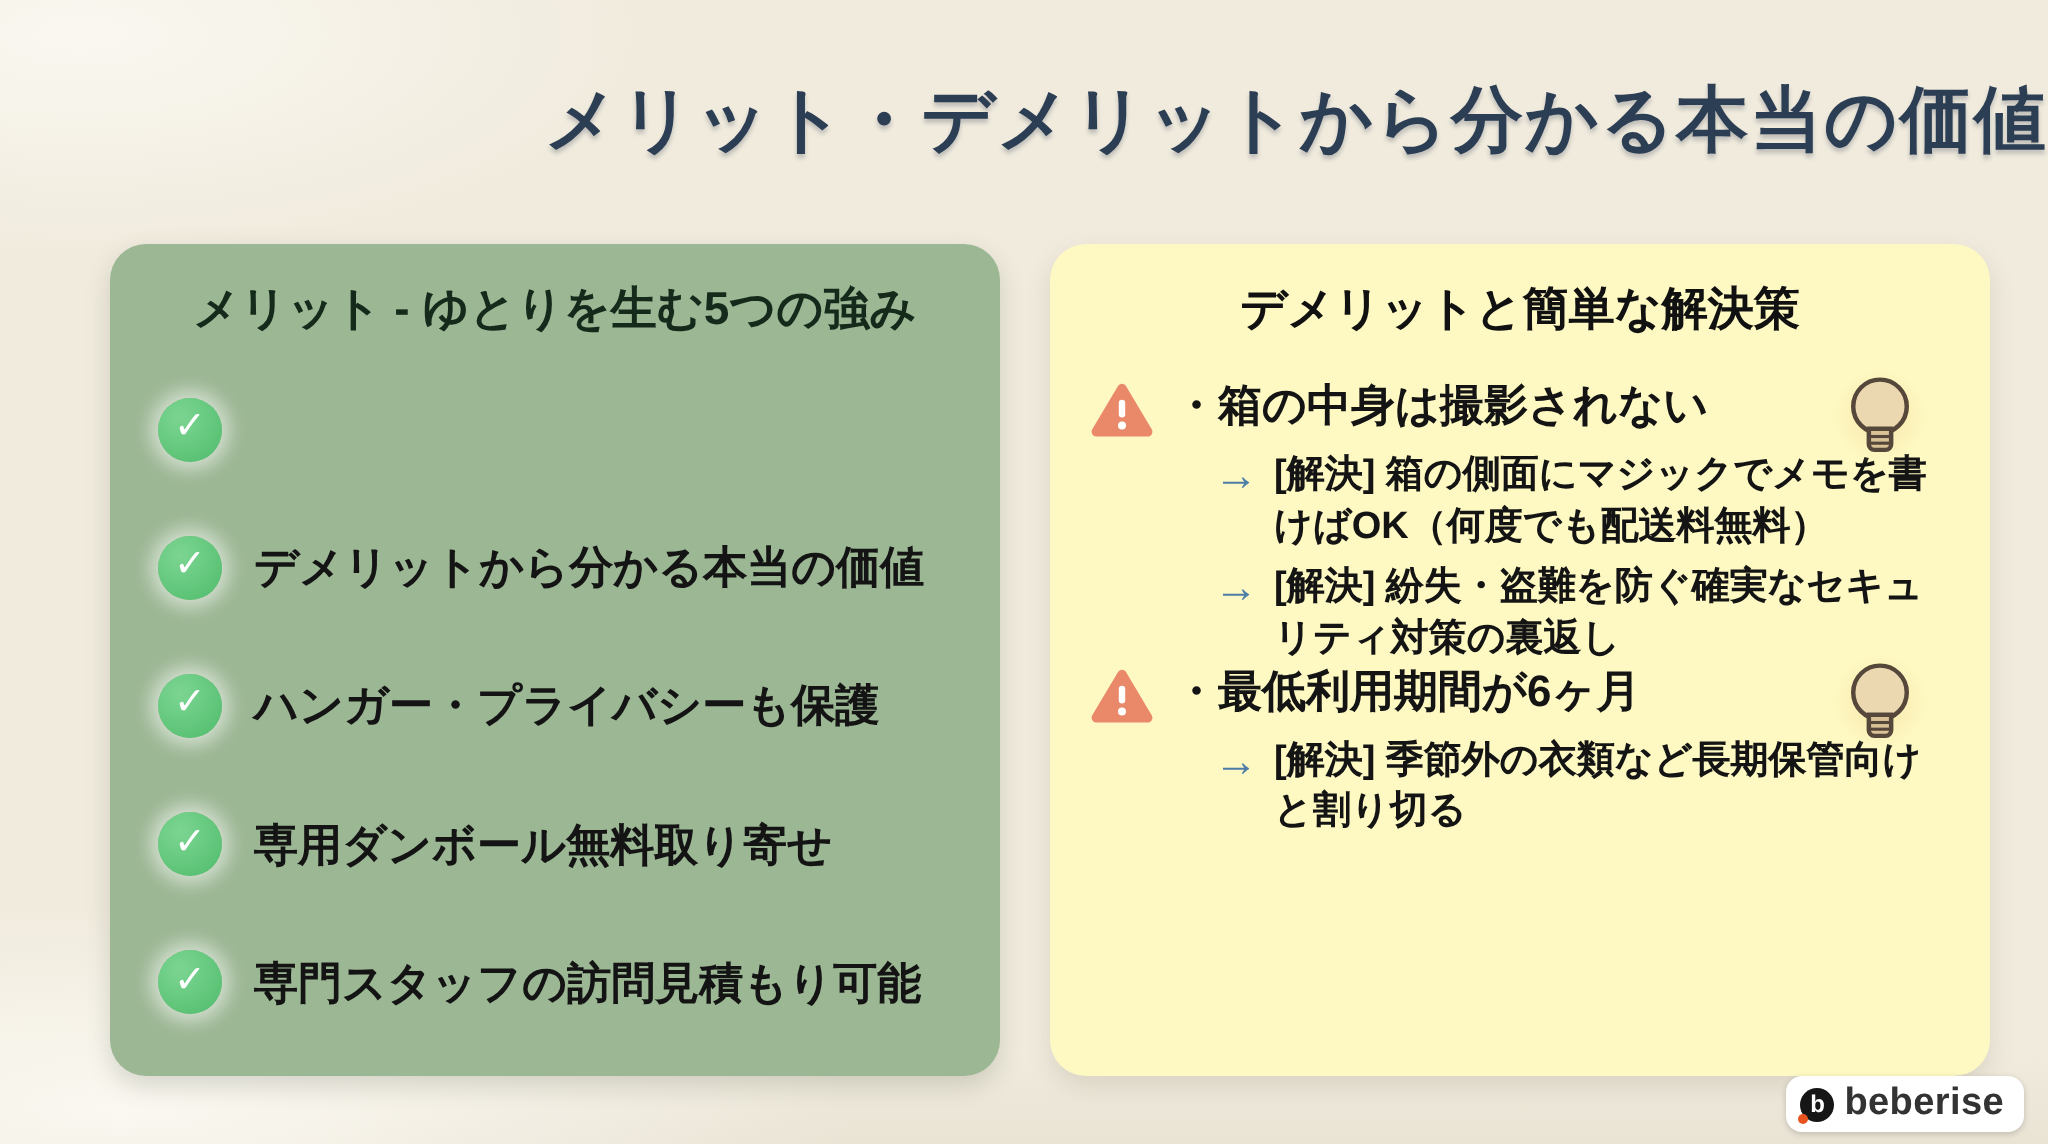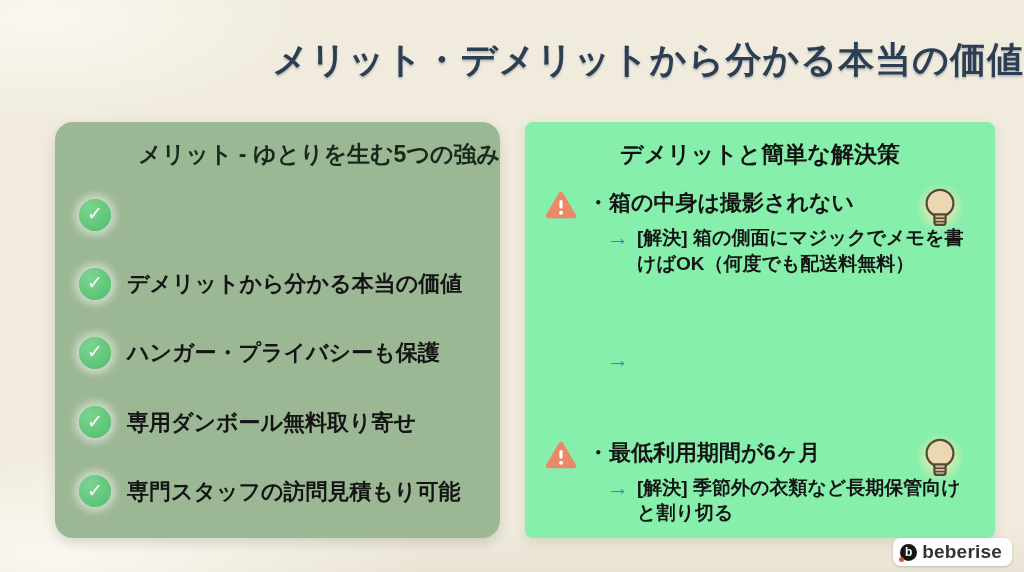--- a/index.html
+++ b/index.html
@@ -17,49 +17,49 @@
     font-size:36px; font-weight:800; color:#2c3e54; letter-spacing:1px;
     text-shadow:0 2px 2px rgba(60,70,90,.28);
   }
   
   .panel-left {
     position:absolute; left:55px; top:122px; width:445px; height:416px;
     background:#9cb794; border-radius:18px;
     box-shadow:0 5px 12px rgba(90,100,80,.22);
   }
   .merits-header {
-    margin-top:17px; text-align:right;
+    margin-top:17px; text-align:center;
     font-size:23px; font-weight:800; color:#152a1b;
   }
   .m-list {
     position:absolute; top:58px; bottom:12px; left:24px; right:14px;
     display:flex; flex-direction:column; justify-content:space-around;
   }
   .m-item { display:flex; align-items:center; gap:16px; }
   .check {
     width:32px; height:32px; border-radius:50%; flex:0 0 32px;
     background:radial-gradient(circle at 35% 30%, #7cd592, #4fbc6b);
     box-shadow:0 0 9px 4px rgba(255,255,255,.55);
     display:flex; align-items:center; justify-content:center;
   }
   .check-glyph { color:#ffffff; font-size:19px; font-weight:900; line-height:1; transform:translateY(-1px); }
   .m-label { font-size:22px; font-weight:800; color:#141414; line-height:1.15; }
   
   .panel-right {
     position:absolute; left:525px; top:122px; width:470px; height:416px;
-    background:#86efac; border-radius:8px;
+    background:#fef9c3; border-radius:18px;
     box-shadow:0 5px 12px rgba(120,115,95,.18);
   }
   .demerits-header {
     margin-top:17px; text-align:center;
     font-size:23px; font-weight:800; color:#111111;
   }
   .d-list {
     position:absolute; top:68px; left:20px; right:14px; bottom:12px;
-    display:flex; flex-direction:column; justify-content:space-between;
+    display:flex; flex-direction:column; justify-content:flex-start;
   }
   .d-row { position:relative; display:flex; align-items:flex-start; gap:10px; padding-right:58px; }
   .warn { width:32px; height:29px; margin-top:1px; flex:0 0 32px; }
   .d-title { font-size:22px; font-weight:800; color:#141414; line-height:1.2; }
   .bulb { position:absolute; right:14px; top:-8px; width:54px; height:58px; }
   .d-sol { display:flex; align-items:flex-start; gap:8px; margin-left:62px; margin-top:5px; }
   .arrow { color:#4d7ea8; font-size:22px; font-weight:800; line-height:1.2; }
   .sol-text {
     font-size:19px; font-weight:800; color:#141414;
     max-width:332px; line-height:1.35; overflow-wrap:anywhere;
@@ -155,20 +155,21 @@
       </div>
       <div class="d-sol">
         <span class="arrow">→</span>
         <span class="sol-text">[解決] 箱の側面にマジックでメモを書けばOK（何度でも配送料無料）</span>
       </div>
     </div>
 
     <div class="d-block">
       <div class="d-sol">
         <span class="arrow">→</span>
+        <span class="sol-text">[解決] 紛失・盗難を防ぐ確実なセキュリティ対策の裏返し</span>
       </div>
     </div>
 
     <div class="d-block">
       <div class="d-row">
         <svg class="warn" viewBox="0 0 40 36">
           <path d="M20 4 L36 31 H4 Z" fill="#e9896a" stroke="#e9896a" stroke-width="6" stroke-linejoin="round"></path>
           <rect x="18" y="11" width="4" height="11" rx="2" fill="#ffffff"></rect>
           <circle cx="20" cy="27" r="2.5" fill="#ffffff"></circle>
         </svg>

